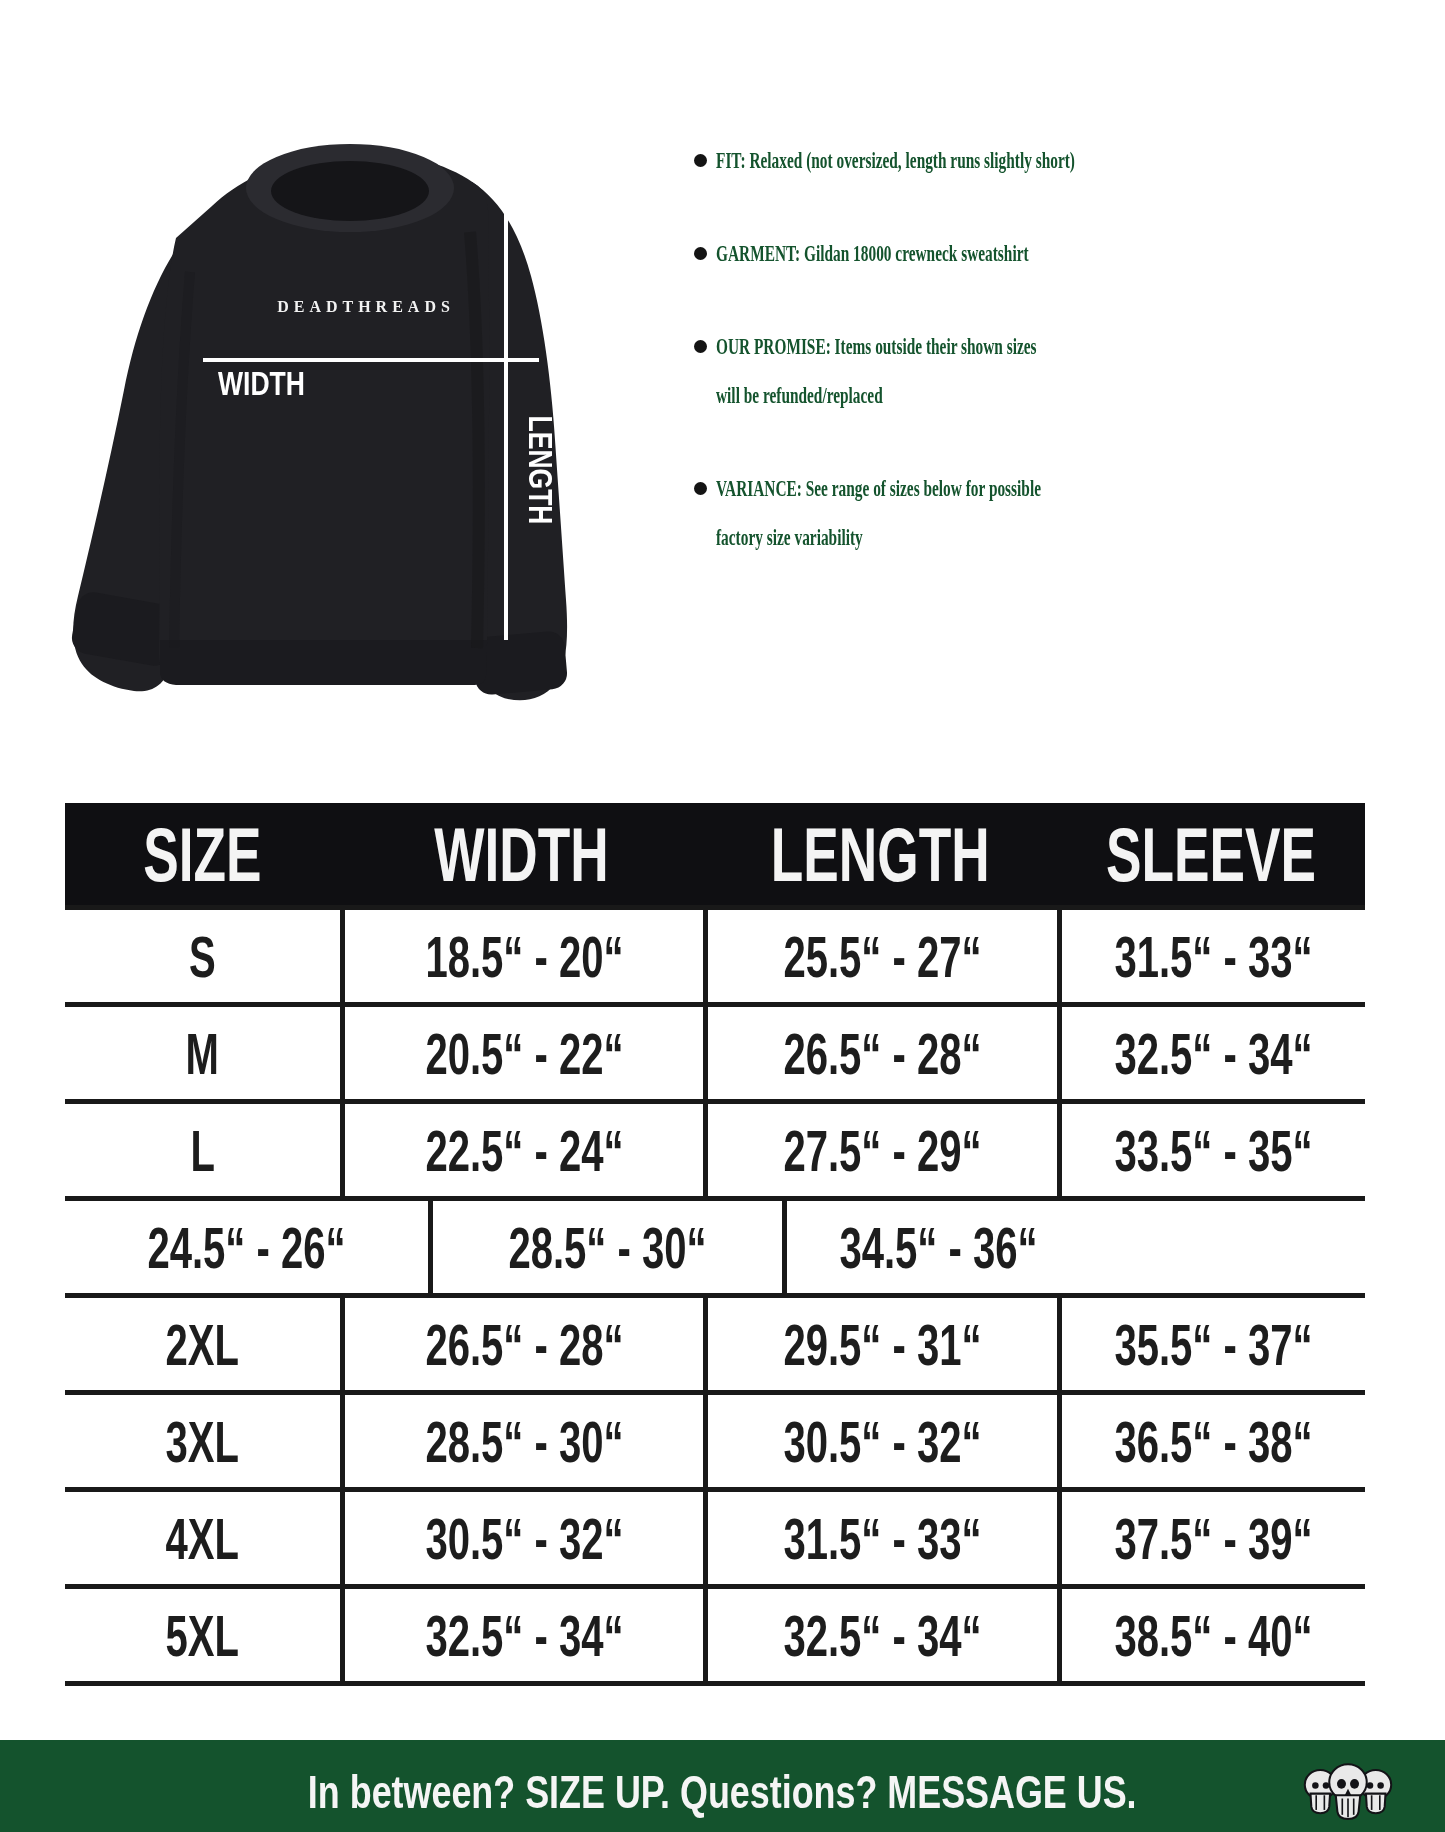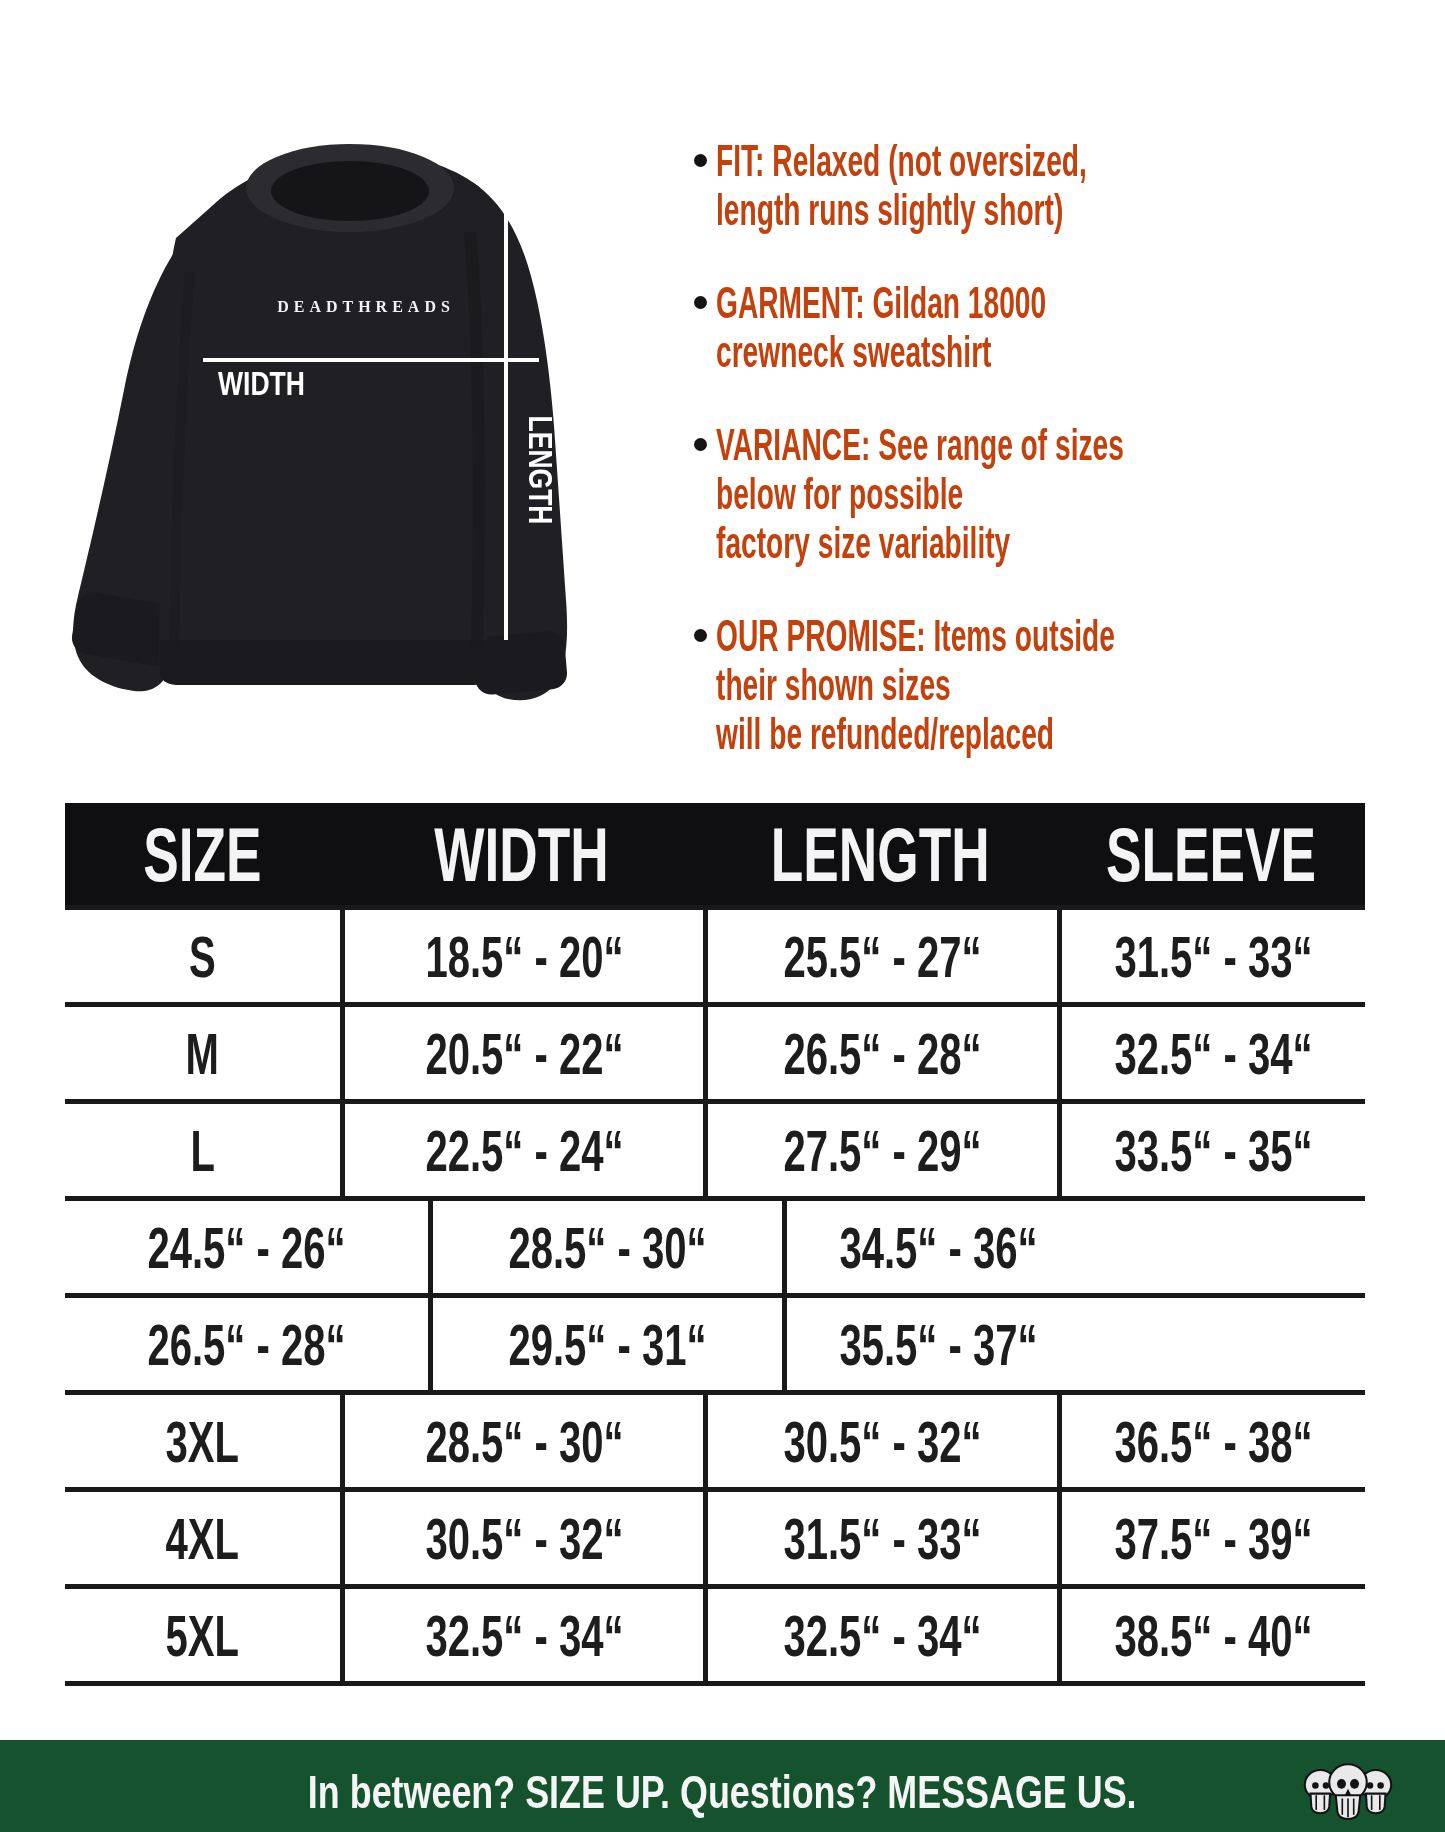--- a/index.html
+++ b/index.html
@@ -21,23 +21,24 @@
   
   .bullets {
     position:absolute; left:694px; top:136px;
     width:720px;
     margin:0; padding:0; list-style:none;
   }
   .bullets li {
     position:relative;
     padding-left:22px;
     margin-bottom:44px;
-    font-size:44px; font-weight:bold;
+    font-size:24px; font-weight:bold;
     line-height:49px;
-    color:#c2410c;
+    color:#14532d;
+    font-family:Liberation Serif, serif;
   }
   .bullets li::before {
     content:"";
     position:absolute; left:0; top:18px;
     width:13px; height:13px; border-radius:50%;
     background:#141414;
   }
   .bullets li .b-text {
     display:inline-block;
     transform:scaleX(0.64);
@@ -135,24 +136,24 @@
 
   <line x1="163" y1="268" x2="499" y2="268" stroke="#ffffff" stroke-width="4"></line>
   <line x1="466" y1="95" x2="466" y2="548" stroke="#ffffff" stroke-width="4"></line>
   <text transform="translate(178,303) scale(0.78,1)" fill="#ffffff" font-size="34" font-weight="bold">WIDTH</text>
   <text transform="translate(489,378) rotate(90) scale(0.78,1)" text-anchor="middle" fill="#ffffff" font-size="34" font-weight="bold">LENGTH</text>
 </svg>
 
 <ul class="bullets">
   <li><span class="b-text">FIT: Relaxed (not oversized, length runs slightly short)</span></li>
   <li><span class="b-text">GARMENT: Gildan 18000 crewneck sweatshirt</span></li>
+  <li><span class="b-text">OUR PROMISE: Items outside their shown sizes
+will be refunded/replaced</span></li>
   <li><span class="b-text">VARIANCE: See range of sizes below for possible
 factory size variability</span></li>
-  <li><span class="b-text">OUR PROMISE: Items outside their shown sizes
-will be refunded/replaced</span></li>
 </ul>
 
 <div class="size-table">
   <div class="thead">
     <div class="cell c0">
         <span>SIZE</span>
       </div>
     <div class="cell c1">
         <span>WIDTH</span>
       </div>
@@ -211,20 +212,23 @@
         <span>24.5“ - 26“</span>
       </div>
     <div class="cell c2">
         <span>28.5“ - 30“</span>
       </div>
     <div class="cell c3">
         <span>34.5“ - 36“</span>
       </div>
   </div>
   <div class="row">
+    <div class="cell c0">
+        <span>2XL</span>
+      </div>
     <div class="cell c1">
         <span>26.5“ - 28“</span>
       </div>
     <div class="cell c2">
         <span>29.5“ - 31“</span>
       </div>
     <div class="cell c3">
         <span>35.5“ - 37“</span>
       </div>
   </div>

